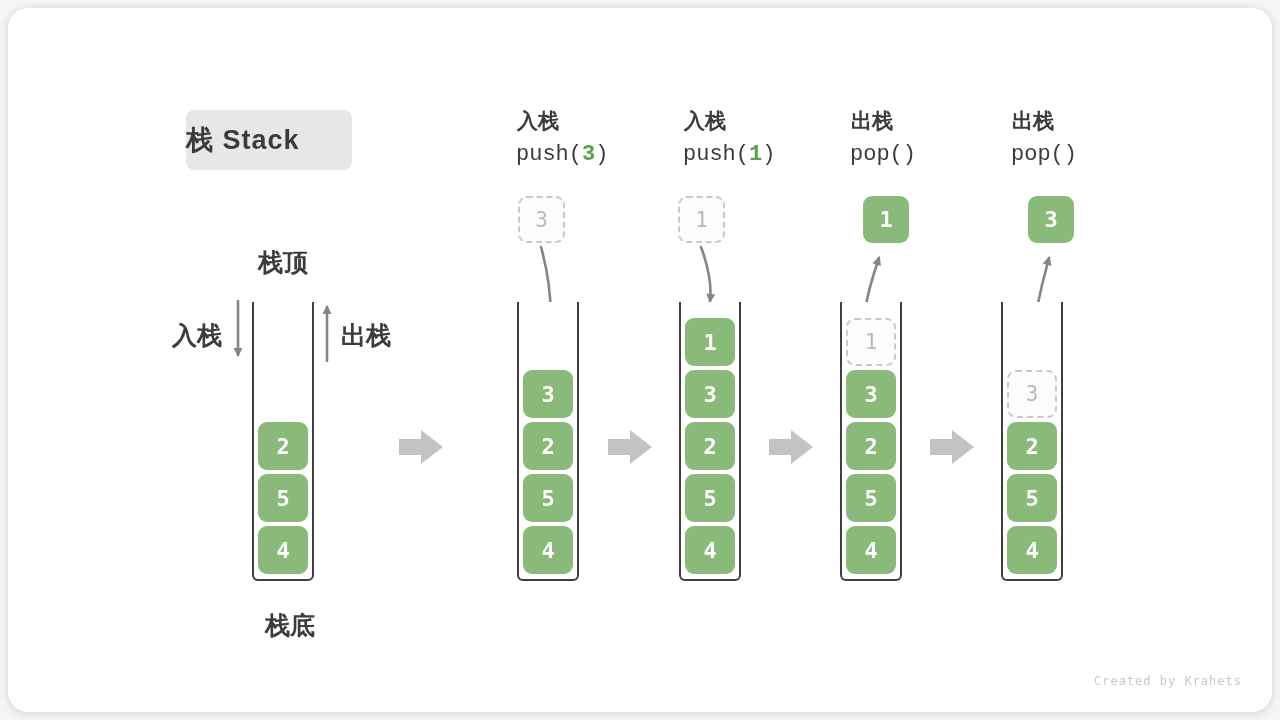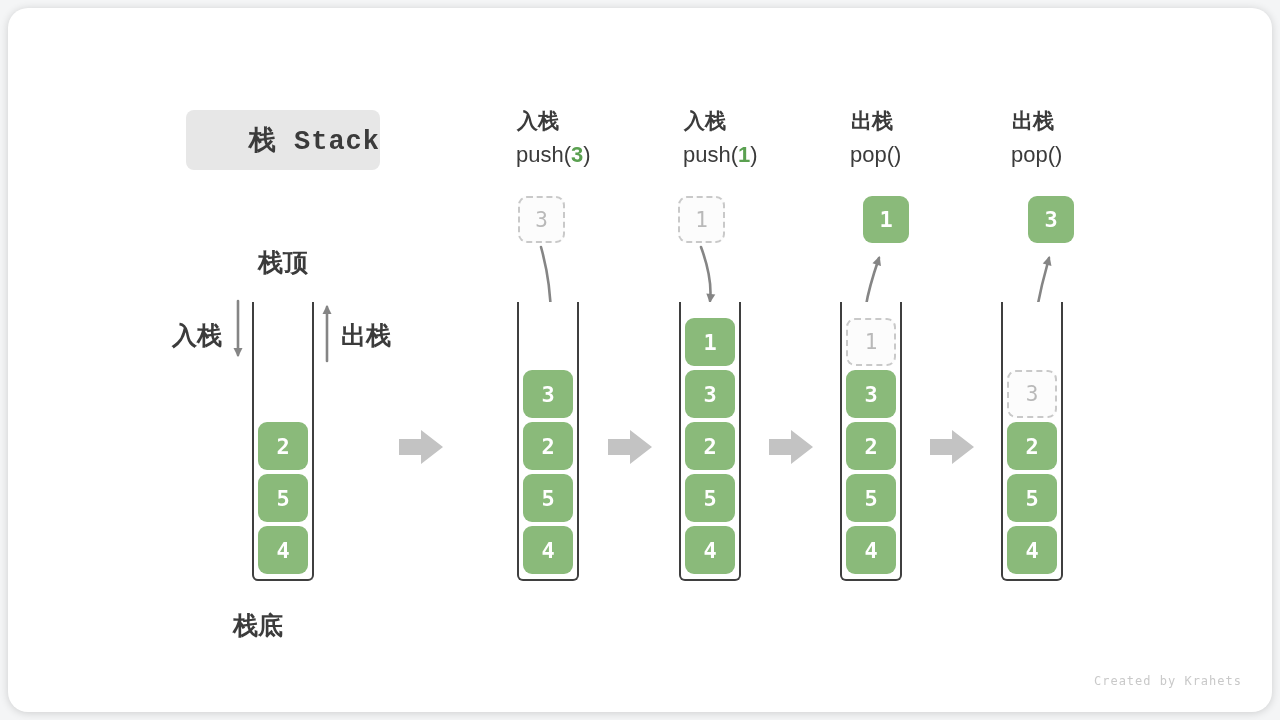--- a/index.html
+++ b/index.html
@@ -23,36 +23,36 @@
     overflow:hidden;
   }
   .page{position:absolute;left:0;top:0;width:1280px;height:720px;}
   .card{
     position:absolute;left:8px;top:8px;width:1264px;height:704px;
     background:#ffffff;border-radius:20px;
     box-shadow:0 1px 8px rgba(0,0,0,0.16);
   }
   .abs{position:absolute;}
   .title-box{
-    left:186px;top:110px;width:194px;height:60px;
+    left:186px;top:110px;width:166px;height:60px;
     background:var(--title-bg);border-radius:8px;
-    display:flex;align-items:center;justify-content:flex-end;
-    font-family:Liberation Mono, monospace;
+    display:flex;align-items:center;justify-content:flex-start;
+    font-family:Liberation Sans, sans-serif;
     font-size:27px;font-weight:700;color:var(--text-dark);
     letter-spacing:1px;
   }
   .cn-label{
     color:var(--text-dark);font-weight:700;font-size:25px;
     font-family:"Liberation Sans","DejaVu Sans",sans-serif;
   }
   .step-label{
     color:var(--text-dark);font-weight:600;font-size:21px;
   }
   .code-line{
-    font-family:Liberation Sans, sans-serif;
+    font-family:Liberation Mono, monospace;
     font-size:22px;color:var(--text-dark);white-space:pre;text-align:center;
   }
   .code-line .arg{color:var(--accent-green);font-weight:700;}
   .stack-container{
     width:62px;height:279px;
     border-left:2px solid var(--wall);
     border-right:2px solid var(--wall);
     border-bottom:2px solid var(--wall);
     border-radius:0 0 6px 6px;
     background:#ffffff;
@@ -122,21 +122,21 @@
     <path class="thin-arrow" d="M867,361 C859,320 868,290 879,258" marker-end="url(#ah)"></path>
     <path class="thin-arrow" d="M1029,362 C1033,320 1040,290 1049,258" marker-end="url(#ah)"></path>
 
     <path class="block-arrow" d="M399,439 L421,439 L421,430 L443,447 L421,464 L421,455 L399,455 Z"></path>
     <path class="block-arrow" d="M608,439 L630,439 L630,430 L652,447 L630,464 L630,455 L608,455 Z"></path>
     <path class="block-arrow" d="M769,439 L791,439 L791,430 L813,447 L791,464 L791,455 L769,455 Z"></path>
     <path class="block-arrow" d="M930,439 L952,439 L952,430 L974,447 L952,464 L952,455 L930,455 Z"></path>
   </svg>
 
   <div class="abs cn-label" style="left:233px;top:246px;width:100px;text-align:center;">栈顶</div>
-  <div class="abs cn-label" style="left:233px;top:609px;width:100px;">栈底</div>
+  <div class="abs cn-label" style="left:240px;top:609px;width:100px;text-align:center;">栈底</div>
   <div class="abs cn-label" style="left:150px;top:319px;width:72px;text-align:right;">入栈</div>
   <div class="abs cn-label" style="left:341px;top:319px;width:80px;text-align:left;">出栈</div>
 
   <div class="abs stack-container" style="left:252px;top:302px;"></div>
   <div class="abs stack-container" style="left:517px;top:302px;"></div>
   <div class="abs stack-container" style="left:679px;top:302px;"></div>
   <div class="abs stack-container" style="left:840px;top:302px;"></div>
   <div class="abs stack-container" style="left:1001px;top:302px;"></div>
 
   <div class="abs cell" style="left:258px;top:422px;">2</div>

